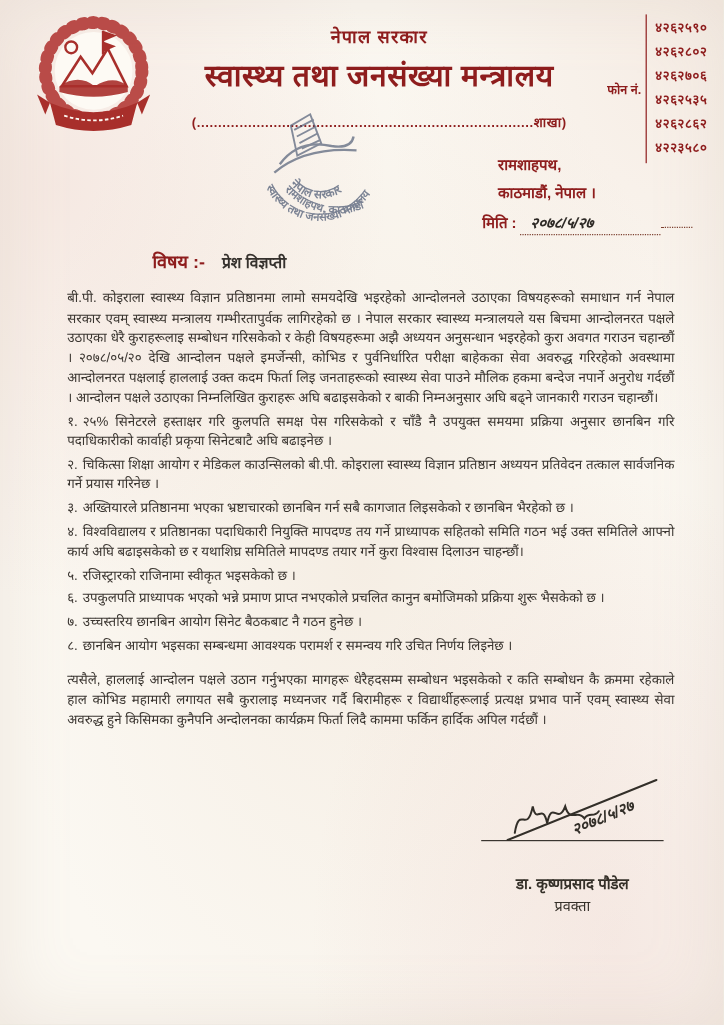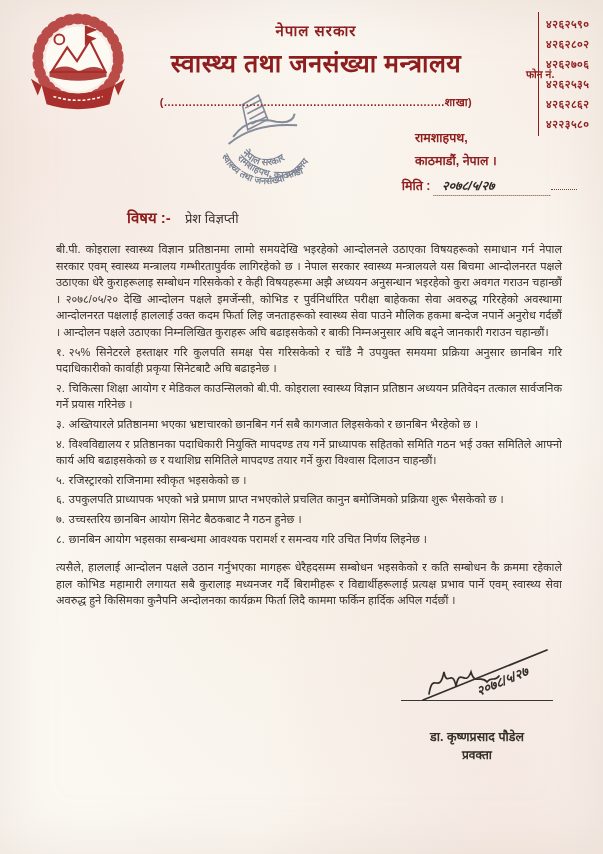--- a/index.html
+++ b/index.html
@@ -20,21 +20,21 @@
     box-shadow:inset 0 0 60px rgba(180,150,130,.18);
     overflow:hidden;
     color:#35312d;
   }
   
   .emblem{position:absolute;left:24px;top:10px;width:108px;height:108px;}
   .head-center{position:absolute;left:132px;top:20px;width:368px;text-align:center;color:#8e1d1d;}
   .gov{font-size:15px;font-weight:bold;letter-spacing:1px;}
   .ministry{font-size:25px;font-weight:bold;margin-top:5px;letter-spacing:.5px;}
   .branch{font-size:11px;font-weight:bold;margin-top:15px;letter-spacing:.5px;white-space:nowrap;overflow:hidden;}
-  .phone-label{position:absolute;left:526px;top:67px;font-size:10.5px;font-weight:bold;color:#8e1d1d;}
+  .phone-label{position:absolute;left:506px;top:67px;font-size:10.5px;font-weight:bold;color:#8e1d1d;}
   .phone-col{
     position:absolute;left:538px;top:12px;width:62px;
     border-left:1.5px solid #8e1d1d;padding:2px 0 2px 7px;
   }
   .phone-col div{font-size:11px;font-weight:bold;color:#8e1d1d;line-height:20px;letter-spacing:.5px;}
   
   .meta-left{position:absolute;left:30px;top:127px;}
   .meta-left div{font-size:11.5px;font-weight:bold;color:#8e1d1d;line-height:23px;}
   .stamp{position:absolute;left:192px;top:90px;width:158px;height:128px;transform:rotate(-12deg);opacity:.85;}
   .address{position:absolute;right:28px;top:127px;width:160px;color:#8e1d1d;font-weight:bold;font-size:12.5px;line-height:23px;}
@@ -42,35 +42,35 @@
   .date-label{color:#8e1d1d;font-weight:bold;}
   .date-val{
     display:inline-block;min-width:105px;padding:0 4px 1px 8px;
     border-bottom:1.6px dotted #7c4030;
     color:#2e2a26;font-weight:bold;font-style:italic;transform:skewX(-4deg);
   }
   .date-tail{display:inline-block;width:26px;border-bottom:1.6px dotted #7c4030;height:13px;}
   
   .subject{position:absolute;left:127px;top:207px;font-size:15px;}
   .subject .s-label{color:#8e1d1d;font-weight:bold;}
-  .subject .s-value{color:#35312d;font-size:13px;font-weight:normal;margin-left:10px;}
+  .subject .s-value{color:#35312d;font-size:13px;font-weight:bold;margin-left:10px;}
   
   .body-text{
     position:absolute;left:56px;top:241px;width:506px;
     font-size:11.1px;line-height:16.6px;text-align:justify;color:#3a3530;
   }
   .body-text p{margin:0 0 3px 0;}
   .body-text .closing{margin-top:12px;}
   .num{display:inline-block;margin-right:4px;}
   
   .sig{position:absolute;top:642px;right:38px;width:176px;text-align:center;}
   .sig-svg{display:block;margin:0 auto -4px auto;}
   .sig-line{border-top:1.5px solid #3a3530;width:152px;margin:0 auto 2px auto;}
   .sig-name{font-size:12.5px;font-weight:bold;color:#353029;line-height:18px;margin-top:27px;}
-  .sig-title{font-size:12px;font-weight:bold;color:#353029;line-height:18px;}
+  .sig-title{font-size:12px;font-weight:normal;color:#353029;line-height:18px;}
 </style>
 </head>
 <body>
 
 <div class="page">
 
   <svg class="emblem" viewBox="0 0 110 110">
     <circle cx="55" cy="50" r="41" fill="none" stroke="#b23a36" stroke-width="11" stroke-dasharray="2.2 6.5" stroke-linecap="round" opacity="0.9"></circle>
     <circle cx="55" cy="50" r="33" fill="#fdfaf4"></circle>
     <path d="M28,63 L44,38 L54,52 L67,31 L83,63 Z" fill="#fdfaf4" stroke="#a82f2b" stroke-width="2.2"></path>

